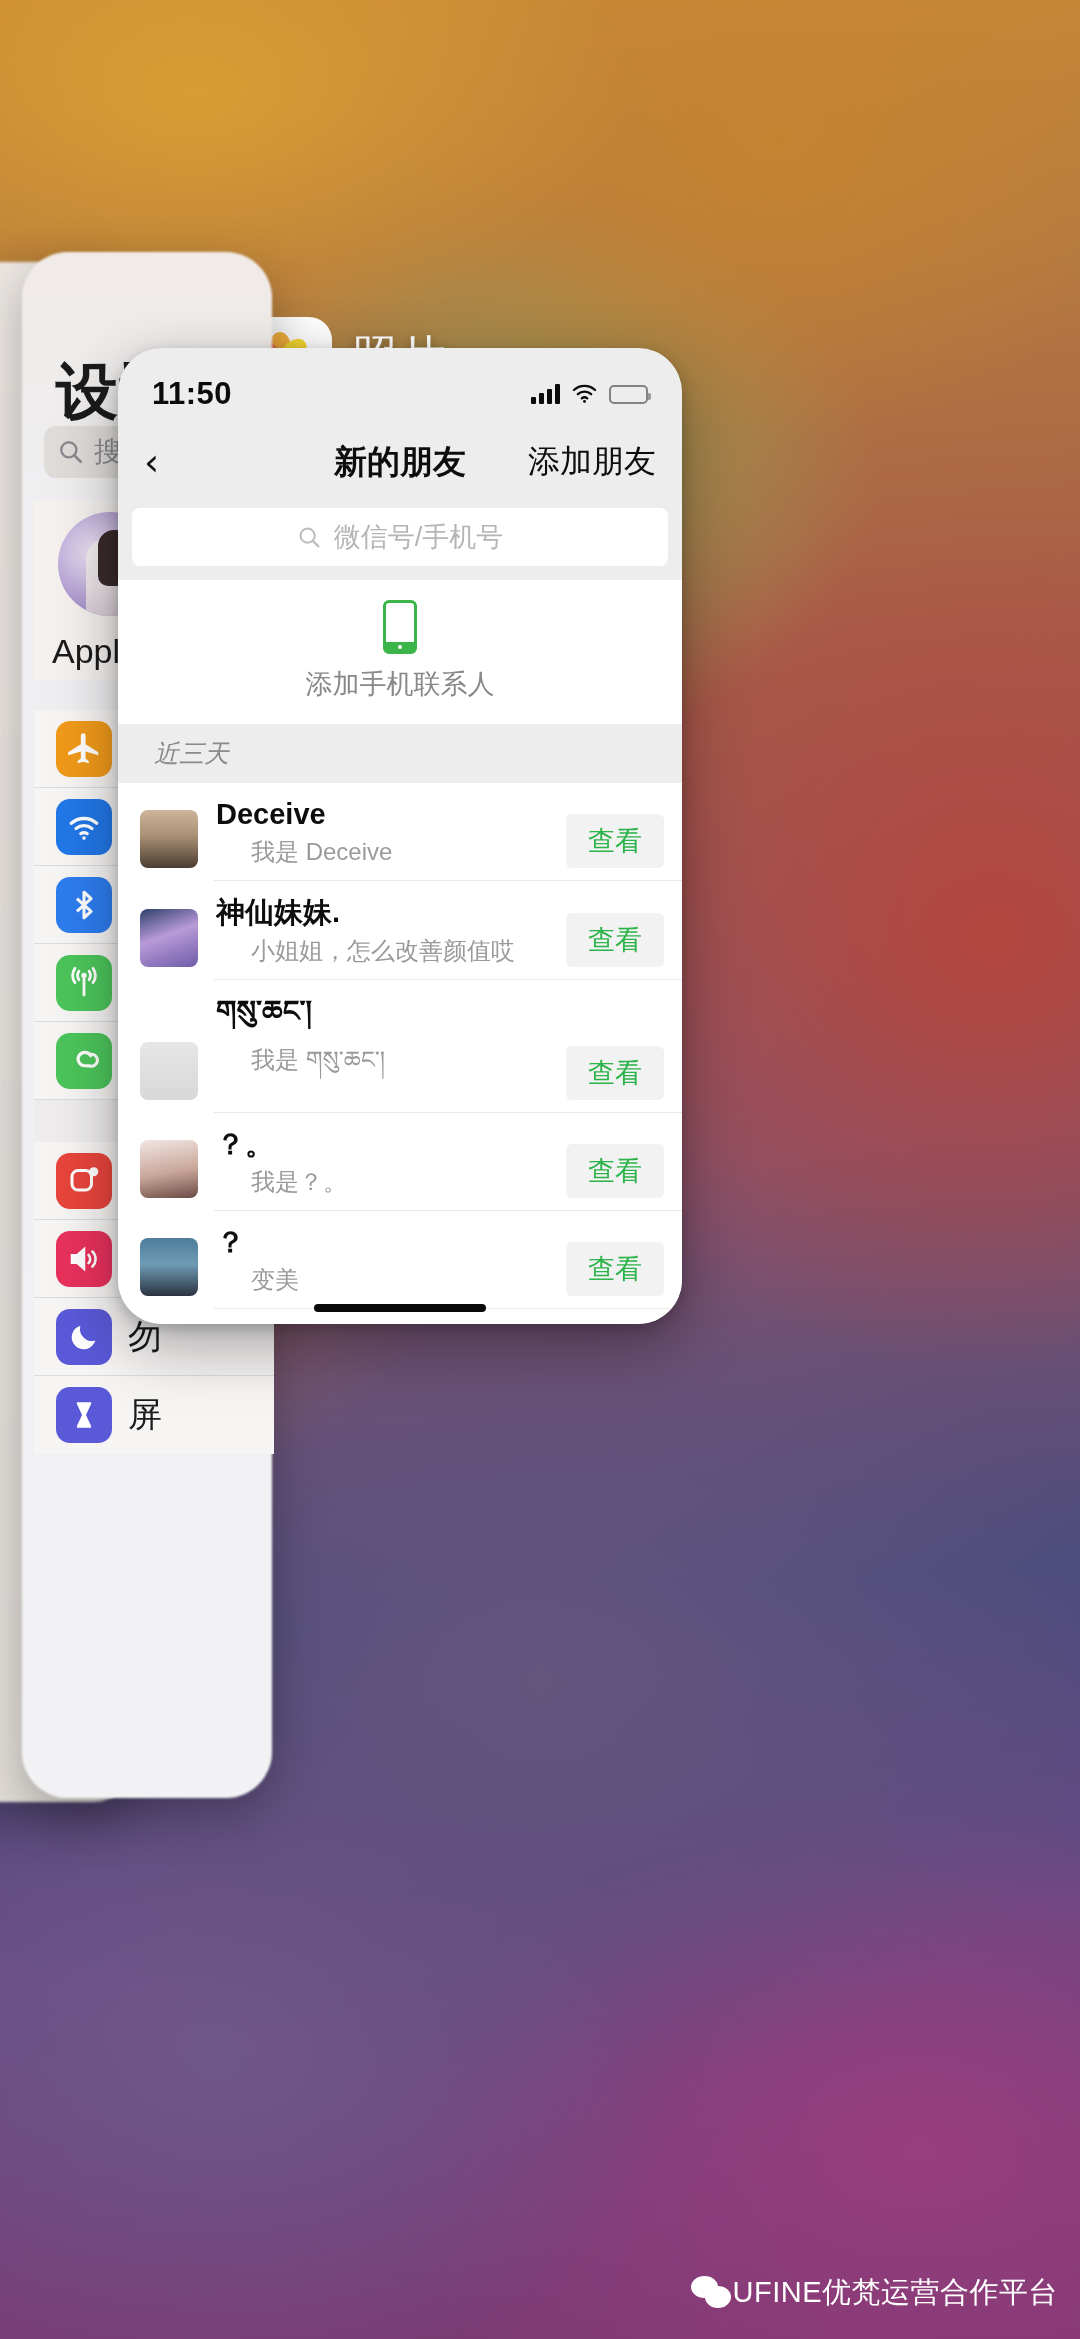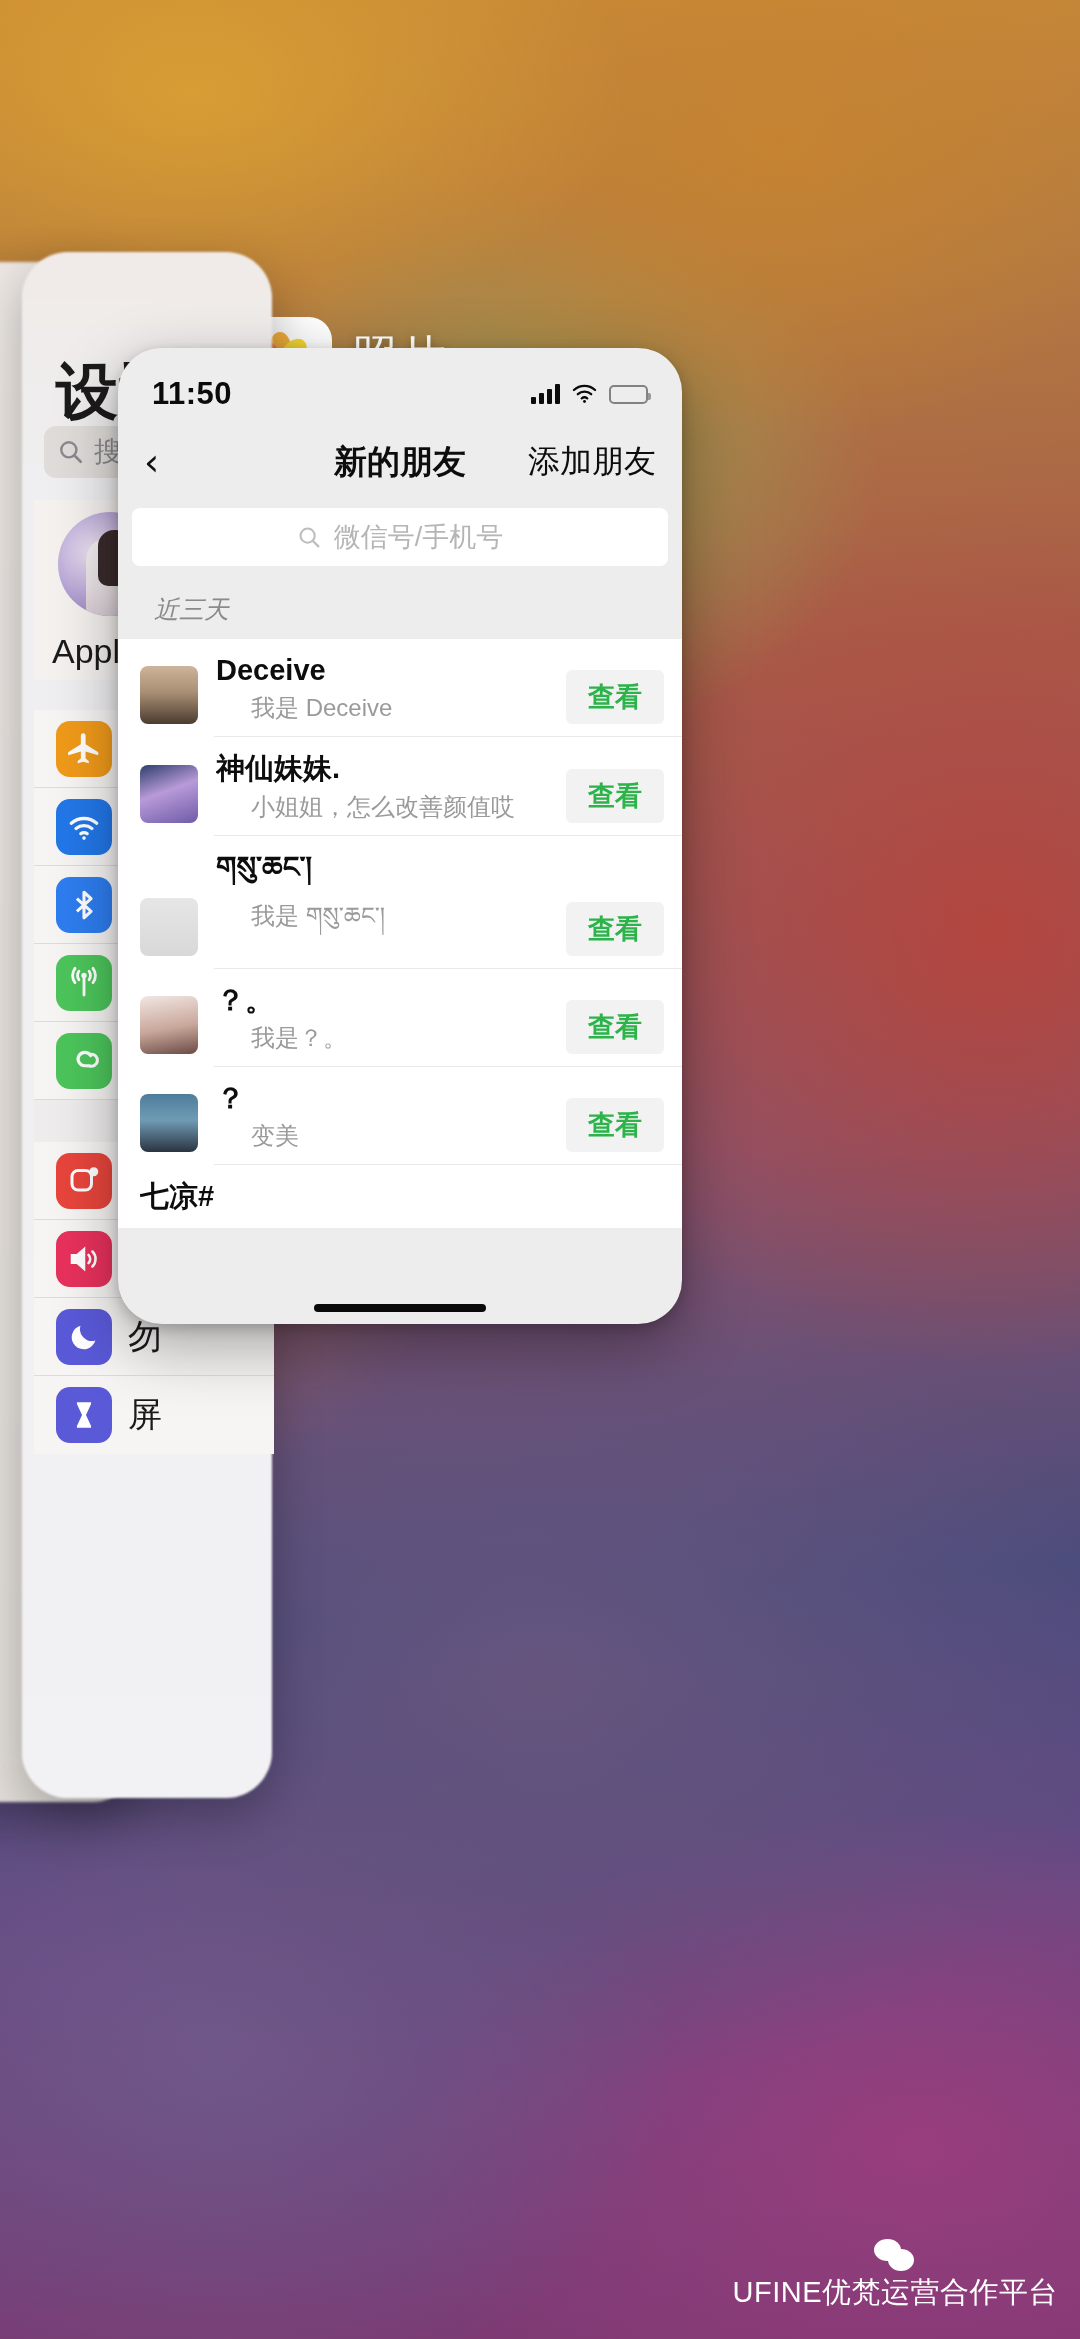--- a/index.html
+++ b/index.html
@@ -230,31 +230,31 @@
   .fname{
     font-size:29px; font-weight:bold; color:#0d0d0d;
     white-space:nowrap; overflow:hidden; text-overflow:ellipsis; line-height:1.25;
   }
   .fdesc{
     font-size:24px; color:#9a9a9a; margin-top:4px;
     white-space:nowrap; overflow:hidden; text-overflow:ellipsis;margin-left:35px;
   }
   .view-btn{
     flex:0 0 auto; background:#f2f2f2; border-radius:6px;
-    padding:9px 22px; font-size:27px; color:#2cb34a;font-weight:bold;
+    padding:9px 22px; font-size:27px; color:#2cb34a;
   }
   #home-indicator{
     position:absolute; left:50%; transform:translateX(-50%);
     bottom:12px; width:172px; height:8px; background:#0a0a0a; border-radius:5px;
   }
 
   
   #watermark{
     position:absolute; right:22px; bottom:26px;
-    display:flex; align-items:center; flex-direction:column;
+    display:flex; align-items:center; 
   }
   #wm-icon{ position:relative; width:42px; height:34px; }
   #wm-icon .wb{ position:absolute; background:#fff; border-radius:50%; }
   #wm-icon .wb1{ left:0; top:0; width:27px; height:22px; }
   #wm-icon .wb2{ left:14px; top:10px; width:26px; height:22px; }
   #wm-text{ font-size:29px; color:#fff; letter-spacing:.5px; }
 </style>
 </head>
 <body>
 
@@ -430,20 +430,24 @@
   <div id="search-wrap">
     <div id="search-box">
       <svg width="25" height="25" viewBox="0 0 24 24">
         <circle cx="10.2" cy="10.2" r="6.8" fill="none" stroke="#bdbdbd" stroke-width="2"></circle>
         <line x1="15.3" y1="15.3" x2="20.5" y2="20.5" stroke="#bdbdbd" stroke-width="2.2" stroke-linecap="round"></line>
       </svg>
       <span id="search-placeholder">微信号/手机号</span>
     </div>
   </div>
 
+  <div id="add-contacts">
+    <span id="phone-icon"></span>
+    <span id="add-contacts-label">添加手机联系人</span>
+  </div>
 
   <div id="section-header">近三天</div>
 
   <div id="friend-list">
       <div class="frow">
         <div class="avatar" style="background: linear-gradient(rgb(205, 180, 154) 0%, rgb(169, 143, 116) 45%, rgb(74, 60, 48) 100%);"></div>
         <div class="fmeta">
           <div class="fname">Deceive</div>
           <div class="fdesc">我是 Deceive</div>
         </div>

